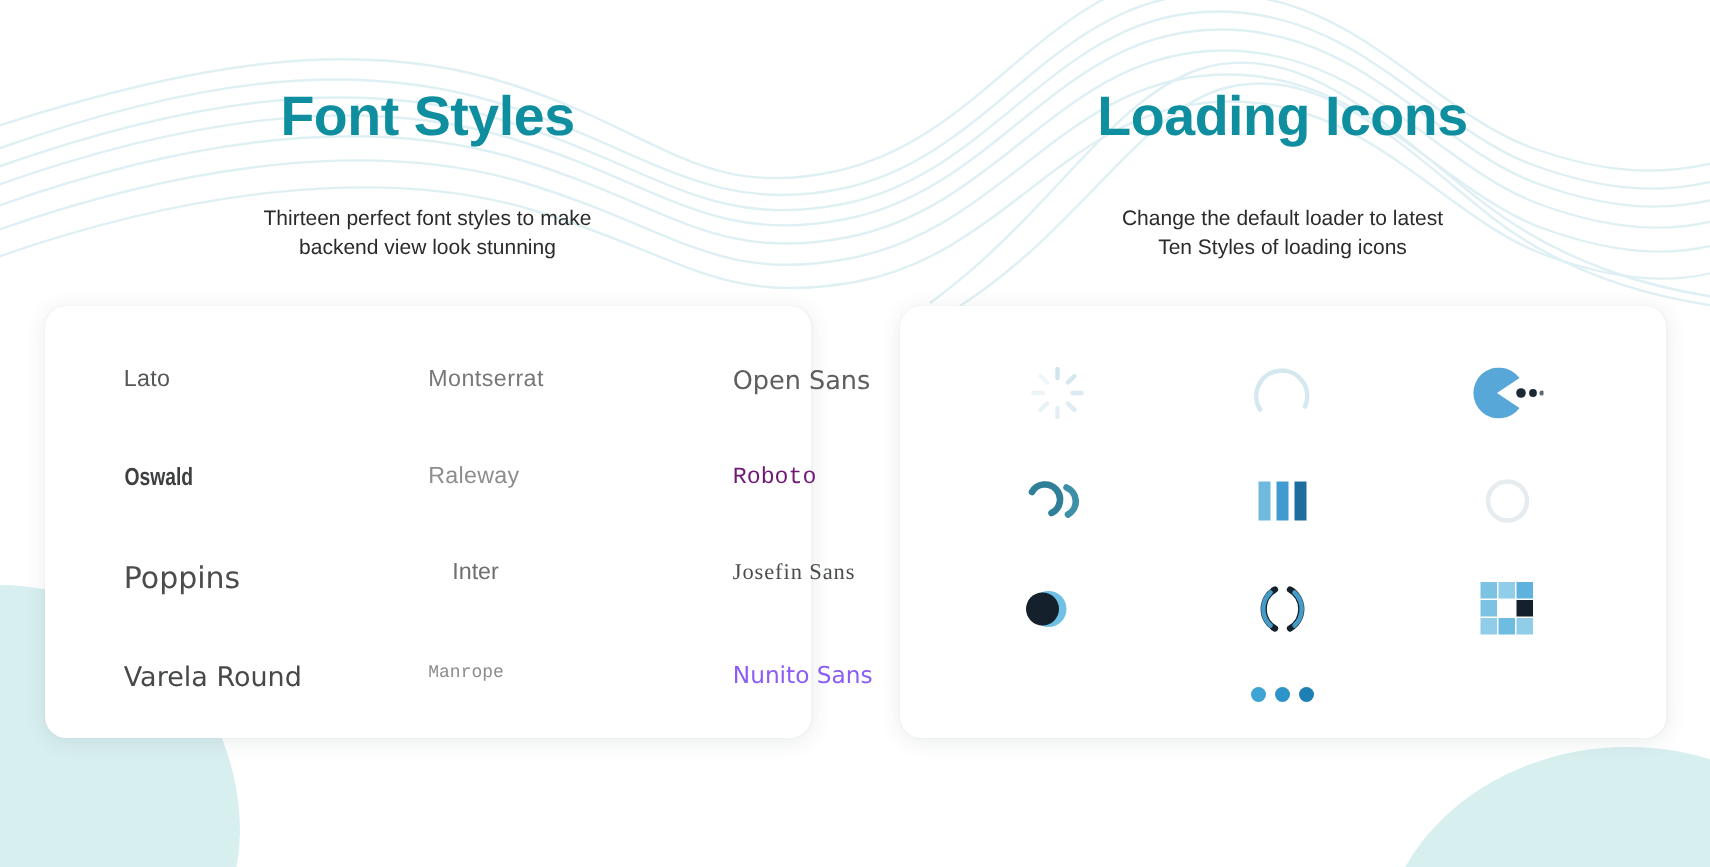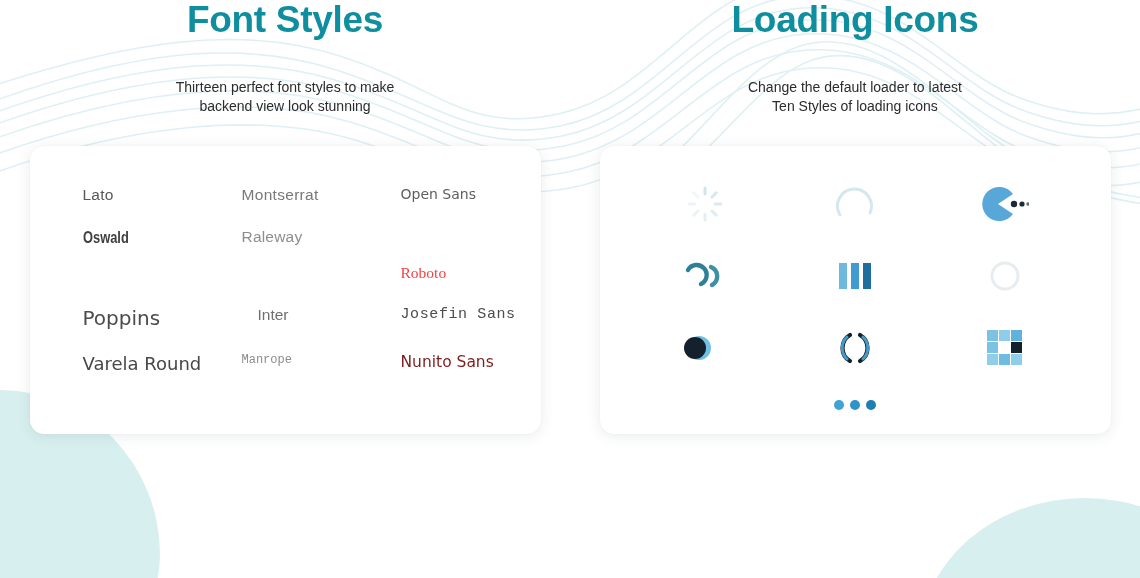--- a/index.html
+++ b/index.html
@@ -63,20 +63,21 @@
     height: 578px;
   }
   .col {
     width: 570px;
     display: flex;
     flex-direction: column;
     align-items: center;
   }
 
   .panel-title {
+    margin-top: 58px;
     font-size: 37px;
     font-weight: bold;
     color: #0e8e9e;
     letter-spacing: -0.3px;
     line-height: 1.1;
   }
   .panel-subtitle {
     margin-top: 37px;
     font-size: 14px;
     color: #2b2b2b;
@@ -97,41 +98,42 @@
   
   .card-fonts {
     width: 511px;
     height: 288px;
     padding: 40px 44px 0 53px;
   }
   .font-grid {
     display: grid;
     grid-template-columns: 159px 159px auto;
     row-gap: 23px;
+    gap: 44px;
   }
   .font-name {
     font-size: 15.5px;
     color: #555759;
     line-height: 1.2;
     white-space: nowrap;
   }
   
   .f-lato      { font-family: "Liberation Sans", sans-serif; letter-spacing: .2px; }
   .f-oswald    { font-family: "Liberation Sans Narrow", "Liberation Sans", sans-serif;
                  font-weight: bold; transform: scaleX(.78); transform-origin: left center;
                  color: #3d3f41; font-size: 16.5px; }
   .f-poppins   { font-family: "DejaVu Sans", sans-serif; font-size: 20px; color: #4a4c4e; }
-  .f-josefin   { font-family: Liberation Mono, monospace; font-size: 15px; letter-spacing: .6px; color: #4a4c4e; }
-  .f-nunito    { font-family: "DejaVu Sans", sans-serif; font-size: 15.5px; color: #7f1d1d; }
+  .f-josefin   { font-family: Liberation Serif, serif; font-size: 15px; letter-spacing: .6px; color: #4a4c4e; }
+  .f-nunito    { font-family: "DejaVu Sans", sans-serif; font-size: 15.5px; color: #8b5cf6; }
   .f-montser   { font-family: "Liberation Sans", sans-serif; color: #76787a; letter-spacing: .3px; }
   .f-raleway   { font-family: "Liberation Sans", sans-serif; color: #8b8d8f; letter-spacing: .2px; }
   .f-rubik     { font-family: "DejaVu Sans", sans-serif; font-weight: bold; color: #3a3c3e; font-size: 15px; }
   .f-varela    { font-family: "DejaVu Sans", sans-serif; color: #46484a; font-size: 18px; }
-  .f-opensans  { font-family: "DejaVu Sans", sans-serif; color: #5c5e60; font-size: 14px; }
-  .f-roboto    { font-family: Liberation Serif, serif; color: #ef4444; margin-top: 36px; }
+  .f-opensans  { font-family: "DejaVu Sans", sans-serif; color: #5c5e60; font-size: 17px; }
+  .f-roboto    { font-family: Liberation Mono, monospace; color: #701a75; }
   .f-inter     { font-family: "Liberation Sans", sans-serif; color: #6d6f71; margin-left: 16px; }
   .f-manrope   { font-family: Liberation Mono, monospace; color: #8a8c8e; font-size: 12px; }
 
   
   .card-loaders {
     width: 511px;
     height: 288px;
     padding: 22px 30px;
   }
   .loader-grid {

